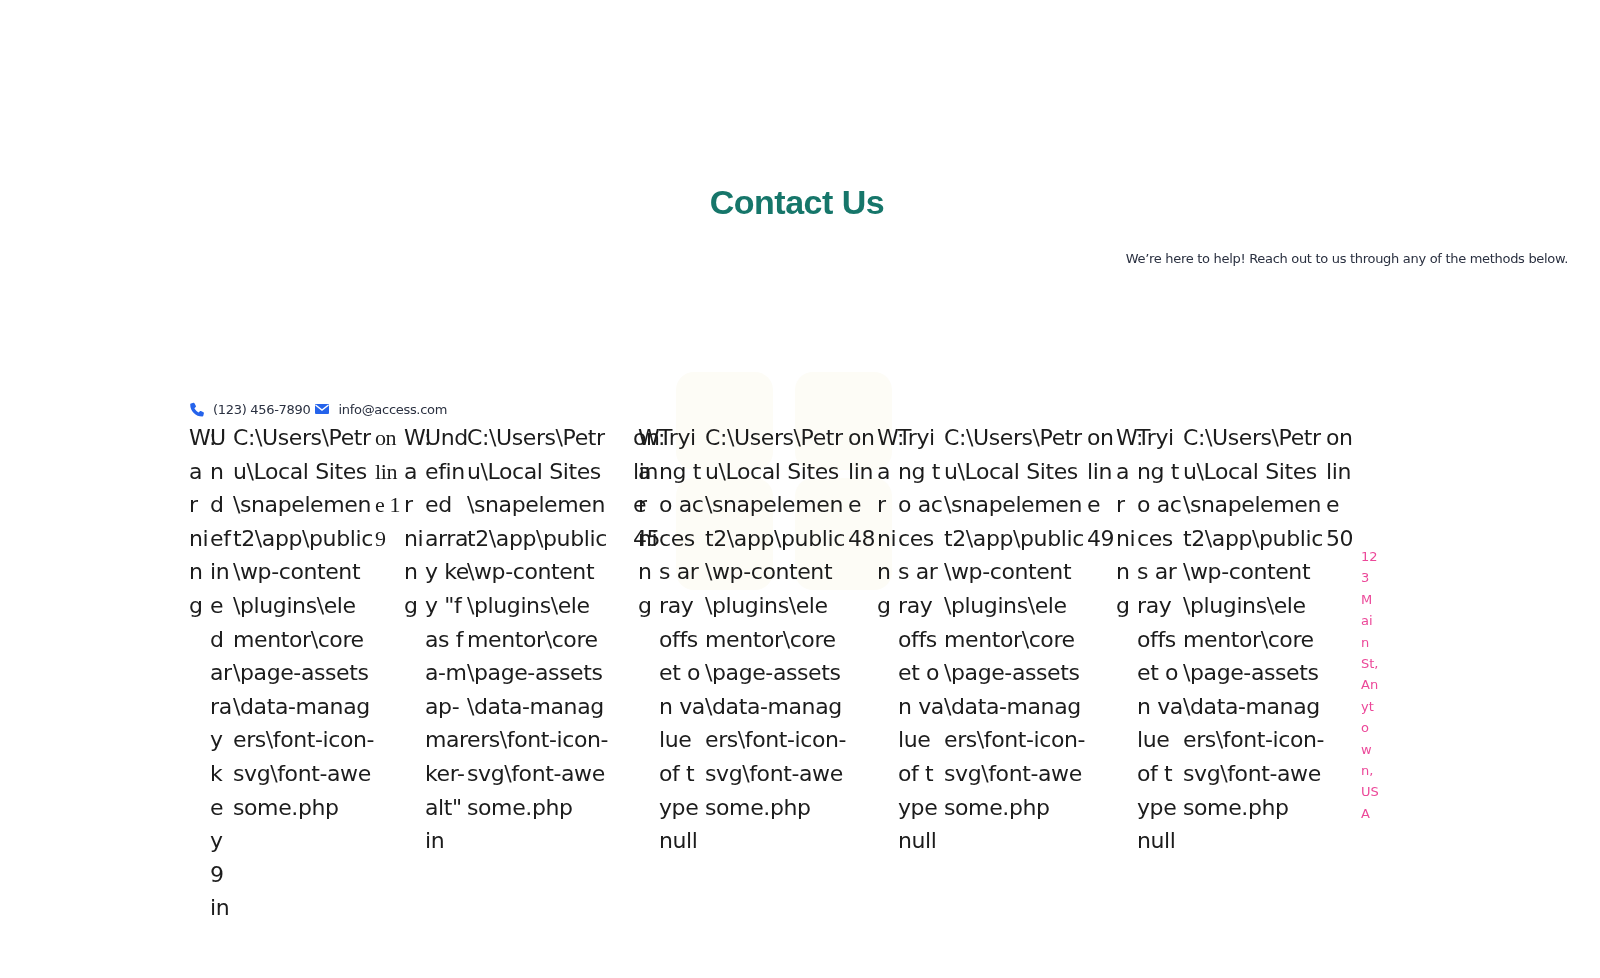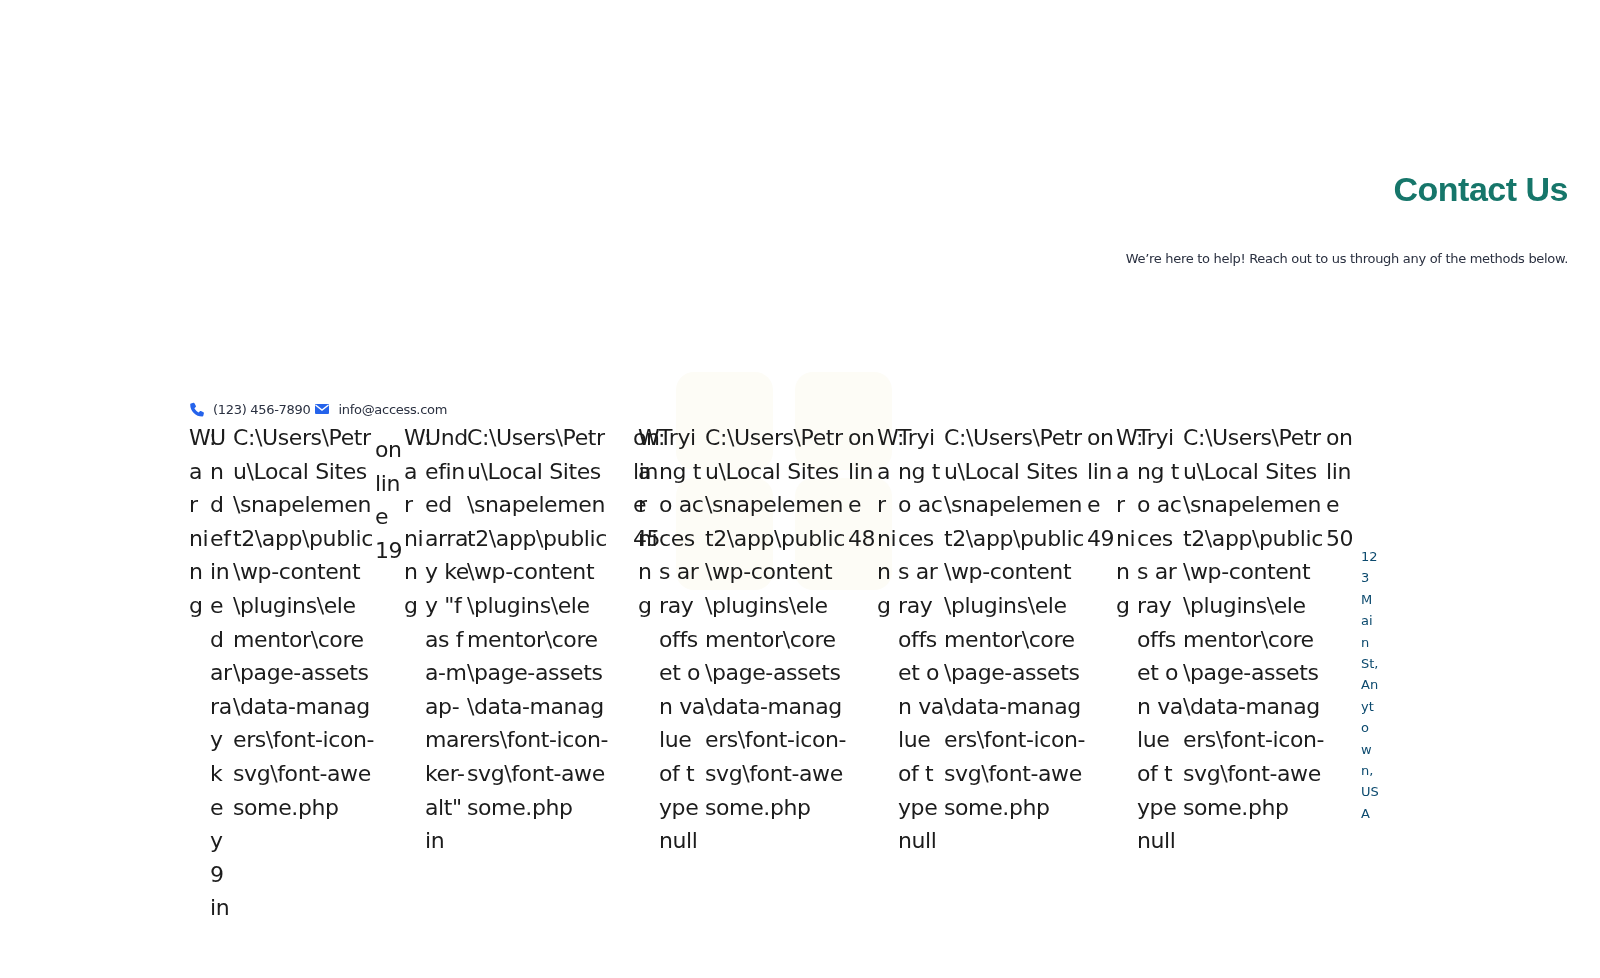--- a/index.html
+++ b/index.html
@@ -5,31 +5,31 @@
     html, body { margin: 0; padding: 0; background: #ffffff; }
     body { width: 1600px; height: 978px; position: relative; overflow: hidden; font-family: "DejaVu Sans", sans-serif; }
     .title { position: absolute; left: 0; width: 1568px; top: 170px; text-align: center; color: #16766a; font-family: "Liberation Sans", sans-serif; font-weight: bold; font-size: 34px; letter-spacing: -0.5px; }
     .subtitle { position: absolute; left: 0; width: 1568px; top: 251px; text-align: right; color: #2a3040; font-family: "DejaVu Sans", sans-serif; font-size: 13px; letter-spacing: -0.3px; }
     .bgbox { position: absolute; background: #fdfcf6; border-radius: 18px; }
     .contact-row { position: absolute; left: 189px; top: 401px; display: flex; align-items: center; font-size: 13px; color: #2a3040; letter-spacing: -0.3px; }
     .contact-row .ico { display: inline-block; width: 16px; height: 16px; margin-right: 8px; }
     .contact-row .item { display: flex; align-items: center; margin-right: 4px; }
     .warn-wrap { position: absolute; left: 189px; top: 421px; }
     .cell { position: absolute; font-family: "DejaVu Sans", sans-serif; font-size: 22px; line-height: 33.6px; color: #1c1c1c; word-break: break-all; white-space: normal; letter-spacing: -0.4px; }
-    .addr { position: absolute; left: 1361px; top: 546px; width: 18px; font-size: 13px; line-height: 21.4px; color: #0c4a6e; word-break: break-all; }
+    .addr { position: absolute; left: 1361px; top: 546px; width: 18px; font-size: 13px; line-height: 21.4px; color: #ec4899; word-break: break-all; }
   </style>
 </head>
 <body>
 
 <div class="bgbox" style="left:676px; top:372px; width:97px; height:98px;"></div>
 <div class="bgbox" style="left:795px; top:372px; width:97px; height:98px;"></div>
 <div class="bgbox" style="left:676px; top:478px; width:97px; height:112px;"></div>
 <div class="bgbox" style="left:795px; top:478px; width:97px; height:112px;"></div>
 
-<h1 class="title" style="margin:0;text-align:right;">Contact Us</h1>
+<h1 class="title" style="margin:13px;">Contact Us</h1>
 <p class="subtitle" style="margin:0;">We’re here to help! Reach out to us through any of the methods below.</p>
 
 <div class="contact-row">
   <a class="item">
     <span class="ico">
       <svg width="16" height="16" viewBox="0 0 16 16">
           <path d="M14.5 11.2l-2.6-1.2c-.4-.2-.8-.1-1.1.2l-1.1 1.3C8 10.6 6.3 8.9 5.4 7.2l1.3-1.1c.3-.3.4-.7.2-1.1L5.6 2.4c-.2-.5-.7-.7-1.2-.6L2 2.4c-.5.1-.8.5-.8 1C1.2 10 6.7 15.5 13.3 15.5c.5 0 .9-.3 1-.8l.6-2.4c.1-.5-.1-1-.4-1.1z" fill="#2563eb"></path>
         </svg>
     </span>
     <span>(123) 456-7890</span>
@@ -43,21 +43,21 @@
     </span>
     <span>info@access.com</span>
   </a>
 </div>
 
 <div class="warn-wrap">
 
   <div class="cell" style="left:0px; top:0; width:26px;">W: a r ni n g</div>
   <div class="cell" style="left:21px; top:0; width:24px;">Undefined array key 9 in</div>
   <div class="cell" style="left:44px; top:0; width:142px;">C:\Users\Petru\Local Sites\snapelement2\app\public\wp-content\plugins\elementor\core\page-assets\data-managers\font-icon-svg\font-awesome.php</div>
-  <div class="cell" style="left:186px; top:12px; width:28px;">on line 19</div>
+  <div class="cell" style="left:186px; top:0; width:28px;font-family:Liberation Serif, serif;">on line 19</div>
 
   <div class="cell" style="left:215px; top:0; width:26px;">W: a r ni n g</div>
   <div class="cell" style="left:236px; top:0; width:44px;">Undefined array key "fas fa-map-marker-alt" in</div>
   <div class="cell" style="left:278px; top:0; width:142px;">C:\Users\Petru\Local Sites\snapelement2\app\public\wp-content\plugins\elementor\core\page-assets\data-managers\font-icon-svg\font-awesome.php</div>
   <div class="cell" style="left:444px; top:0; width:28px;">on line 45</div>
 
   <div class="cell" style="left:449px; top:0; width:26px;">W: a r ni n g</div>
   <div class="cell" style="left:470px; top:0; width:46px;">Trying to access array offset on value of type null</div>
   <div class="cell" style="left:516px; top:0; width:142px;">C:\Users\Petru\Local Sites\snapelement2\app\public\wp-content\plugins\elementor\core\page-assets\data-managers\font-icon-svg\font-awesome.php</div>
   <div class="cell" style="left:659px; top:0; width:28px;">on line 48</div>

